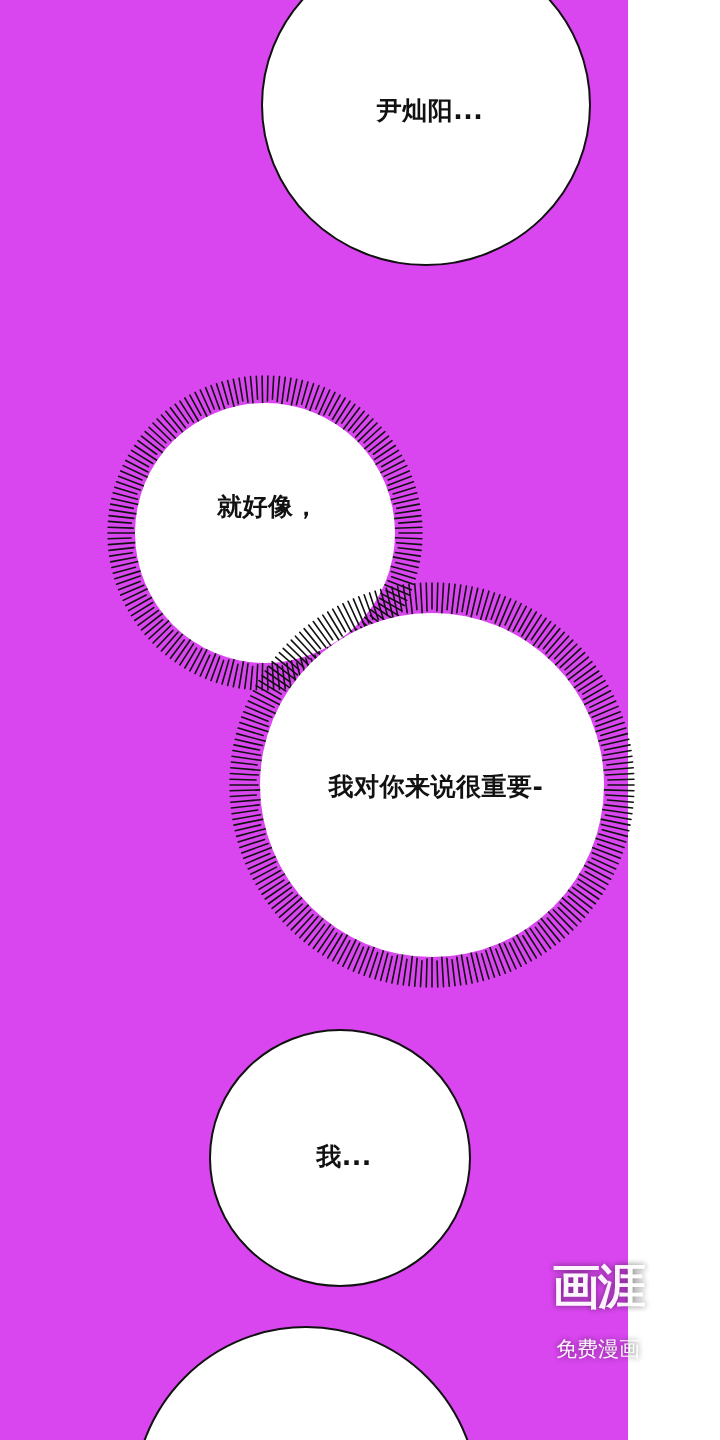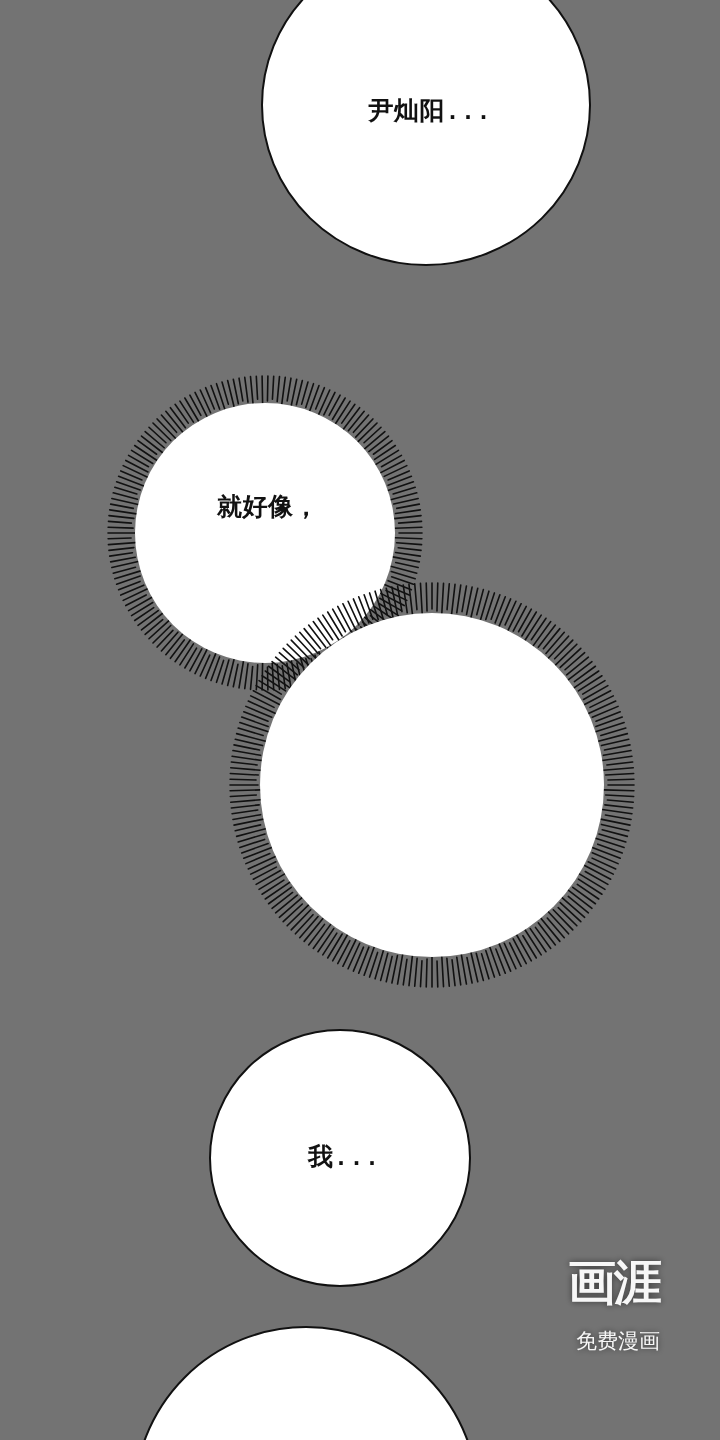--- a/index.html
+++ b/index.html
@@ -1,25 +1,25 @@
 <!DOCTYPE html>
 <html><head>
 <meta charset="utf-8">
 <style>
   html, body { margin: 0; padding: 0; background: #ffffff; }
   body { width: 720px; height: 1440px; position: relative; overflow: hidden;
          font-family: "DejaVu Sans", "Liberation Sans", sans-serif; }
-  .page { position: absolute; left: 0; top: 0; width: 720px; height: 1440px; background: #737373; font-family: Liberation Mono, monospace; }
+  .page { position: absolute; left: 0; top: 0; width: 628px; height: 1440px; background: #d946ef; }
   svg.art { position: absolute; left: 0; top: 0; width: 720px; height: 1440px; }
   .bubble-text { position: absolute; transform: translate(-50%, -50%); white-space: nowrap;
                  font-weight: bold; font-size: 25px; color: #111111; letter-spacing: 0.5px; }
-  .watermark { position: absolute; left: 536px; top: 1258px; width: 124px; text-align: right;
+  .watermark { position: absolute; left: 536px; top: 1258px; width: 124px; text-align: center;
                color: #ffffff; filter: drop-shadow(0 0 3px rgba(0,0,0,0.55)); opacity: 0.95; }
   .wm-logo { font-size: 48px; font-weight: bold; line-height: 56px; letter-spacing: -2px; }
-  .wm-sub { font-size: 21px; line-height: 26px; margin-top: 16px; }
+  .wm-sub { font-size: 21px; line-height: 26px; margin-top: 22px; }
 </style>
 </head>
 <body>
 
 <div class="page">
   <svg class="art" id="art" viewBox="0 0 720 1440" xmlns="http://www.w3.org/2000/svg">
     <ellipse cx="426" cy="105" rx="164" ry="160" fill="#fff" stroke="#111" stroke-width="2"></ellipse>
     <g id="burst-2">
         <line x1="399" y1="533" x2="422" y2="533" stroke="#111" stroke-width="1.6" stroke-linecap="round"></line>
         <line x1="394.91121781859295" y1="537.8036949205888" x2="421.8927784424546" y2="538.8013854040958" stroke="#111" stroke-width="1.6" stroke-linecap="round"></line>
@@ -415,19 +415,20 @@
         <line x1="605.7162240831476" y1="775.0665469098784" x2="633.6705589930793" y2="773.4680602057209" stroke="#111" stroke-width="1.6" stroke-linecap="round"></line>
         <line x1="607.9282259377613" y1="779.9741350603094" x2="633.9176229512942" y2="779.2316777396733" stroke="#111" stroke-width="1.6" stroke-linecap="round"></line>
         <circle cx="432" cy="785" r="172" fill="#fff"></circle>
       </g>
     <ellipse cx="340" cy="1158" rx="130" ry="128" fill="#fff" stroke="#111" stroke-width="2"></ellipse>
     <ellipse cx="306" cy="1500" rx="172" ry="173" fill="#fff" stroke="#111" stroke-width="2"></ellipse>
   </svg>
 
   <div class="bubble-text" style="left:430px; top:110px;">尹灿阳...</div>
   <div class="bubble-text" style="left:268px; top:506px;">就好像，</div>
+  <div class="bubble-text" style="left:436px; top:786px;">我对你来说很重要-</div>
   <div class="bubble-text" style="left:344px; top:1156px;">我...</div>
 
   <div class="watermark">
     <div class="wm-logo">画涯</div>
     <div class="wm-sub">免费漫画</div>
   </div>
 </div>
 
 </body></html>

